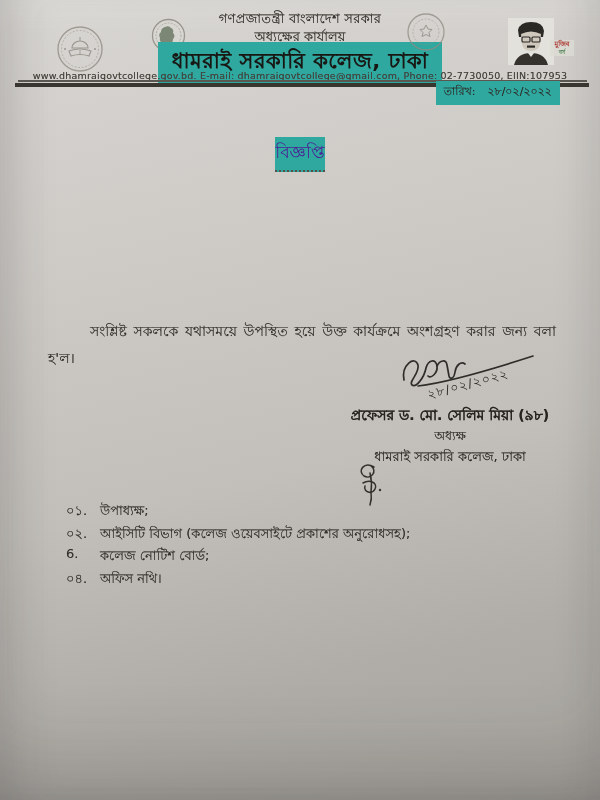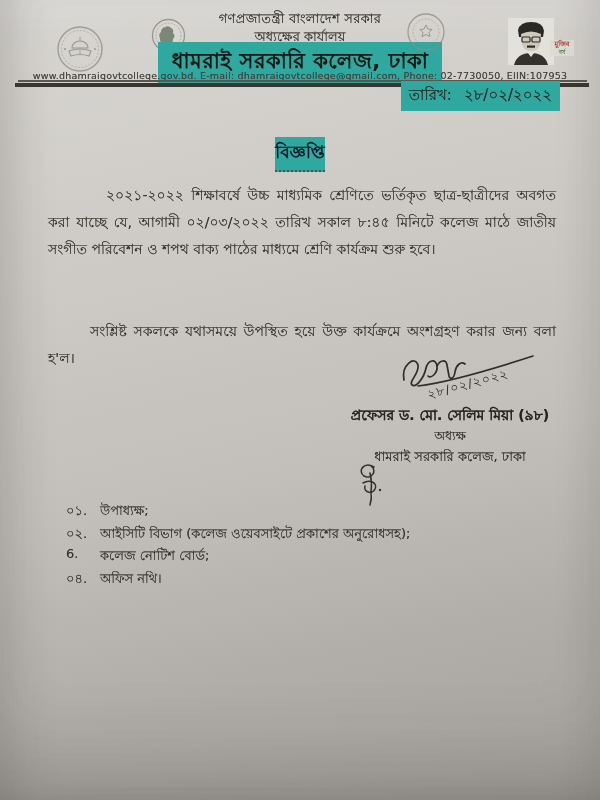--- a/index.html
+++ b/index.html
@@ -17,25 +17,25 @@
   .ink{text-shadow:0 0 .6px rgba(58,53,48,.55);}
   .center-col{left:0;right:0;text-align:center;}
   .hl{background:#2fa8a0;display:inline-block;}
   .govt-line{top:9px;font-size:13px;color:#34312c;letter-spacing:.3px;}
   .office-line{top:27px;font-size:13px;color:#38352f;}
   .college-row{top:42px;}
   .college-name{font-size:21px;font-weight:bold;color:#191713;padding:3px 14px 4px;letter-spacing:.5px;}
   .contact-line{top:70px;font-size:9.5px;color:#45423c;letter-spacing:.2px;}
   .rule-thin{top:80px;left:18px;right:13px;height:1.5px;background:#5a5750;}
   .rule-thick{top:83px;left:15px;right:11px;height:4px;background:#39362f;}
-  .date-row{top:81px;right:40px;font-size:15px;color:#2c2925;}
+  .date-row{top:81px;right:40px;font-size:11px;color:#2c2925;}
   .date-row .hl{padding:2px 8px 3px;}
   .date-label{margin-right:12px;}
   .title-row{top:137px;}
-  .notice-title{font-size:17px;font-weight:bold;color:#0f172a;padding:2px 0 3px;border-bottom:2px dotted #55514a;}
+  .notice-title{font-size:17px;font-weight:normal;color:#4c1d95;padding:2px 0 3px;border-bottom:2px dotted #55514a;}
   .para{left:48px;width:508px;font-size:14px;line-height:27px;text-align:justify;color:#39362f;}
   .para1{top:182px;text-indent:58px;}
   .para2{top:276px;text-indent:42px;margin-top:42px;}
   .sig-svg{left:396px;top:351px;}
   .sig-date{left:428px;top:386px;font-size:12.5px;color:#2e2b27;transform:rotate(-15deg);transform-origin:left center;letter-spacing:1px;}
   .sig-block{left:325px;width:250px;text-align:center;}
   .sig-name{top:404px;font-size:14px;font-weight:bold;color:#26231f;}
   .sig-desig{top:427px;font-size:12.5px;color:#33302a;}
   .sig-inst{top:447px;font-size:13px;color:#2e2b26;}
   .copies-heading{top:477px;left:66px;font-size:13px;color:#2e2b26;text-decoration:underline;text-underline-offset:3px;}
@@ -106,21 +106,20 @@
   <div class="abs date-row">
     <span class="hl">
       <span class="date-label ink">তারিখ:</span><span class="ink">২৮/০২/২০২২</span>
     </span>
   </div>
 
   <div class="abs center-col title-row">
     <span class="hl notice-title">বিজ্ঞপ্তি</span>
   </div>
 
-  <div class="abs para para1 ink">২০২১-২০২২ শিক্ষাবর্ষে উচ্চ মাধ্যমিক শ্রেণিতে ভর্তিকৃত ছাত্র-ছাত্রীদের অবগত করা যাচ্ছে যে, আগামী ০২/০৩/২০২২ তারিখ সকাল ৮:৪৫ মিনিটে কলেজ মাঠে জাতীয় সংগীত পরিবেশন ও শপথ বাক্য পাঠের মাধ্যমে শ্রেণি কার্যক্রম শুরু হবে।</div>
   <div class="abs para para2 ink">সংশ্লিষ্ট সকলকে যথাসময়ে উপস্থিত হয়ে উক্ত কার্যক্রমে অংশগ্রহণ করার জন্য বলা হ'ল।</div>
 
   <svg class="abs sig-svg" width="142" height="44" viewBox="0 0 142 44">
     <g fill="none" stroke="#2f2d2a" stroke-width="1.7" stroke-linecap="round" stroke-linejoin="round">
       <path d="M8,29 C5,14 19,4 22,14 C24,22 12,31 16,34 C20,37 28,27 30,17 C32,9 40,7 41,15 C42,22 35,28 32,25"></path>
       <path d="M41,15 C44,9 50,8 51,14 L53,25 C54,29 58,28 59,21 C60,14 65,10 69,13"></path>
       <path d="M22,35 C55,31 100,17 137,5"></path>
     </g>
   </svg>
   <div class="abs sig-date">২৮/০২/২০২২</div>

